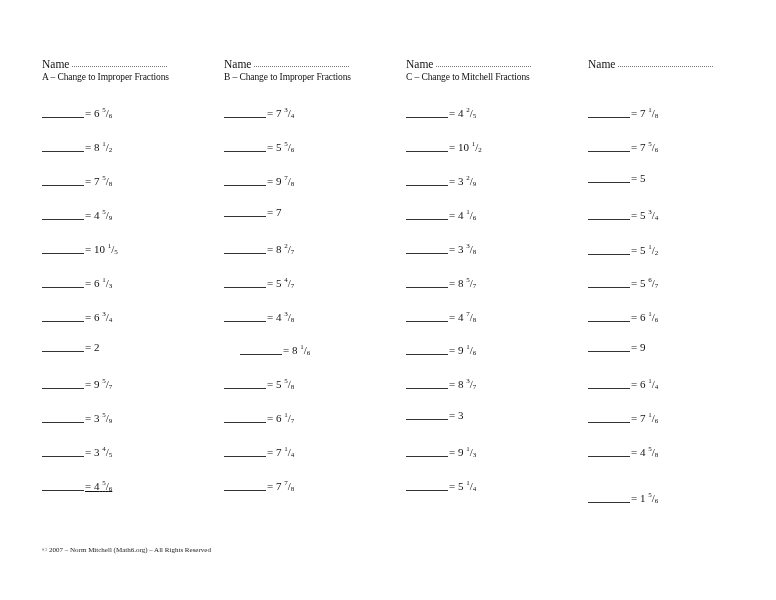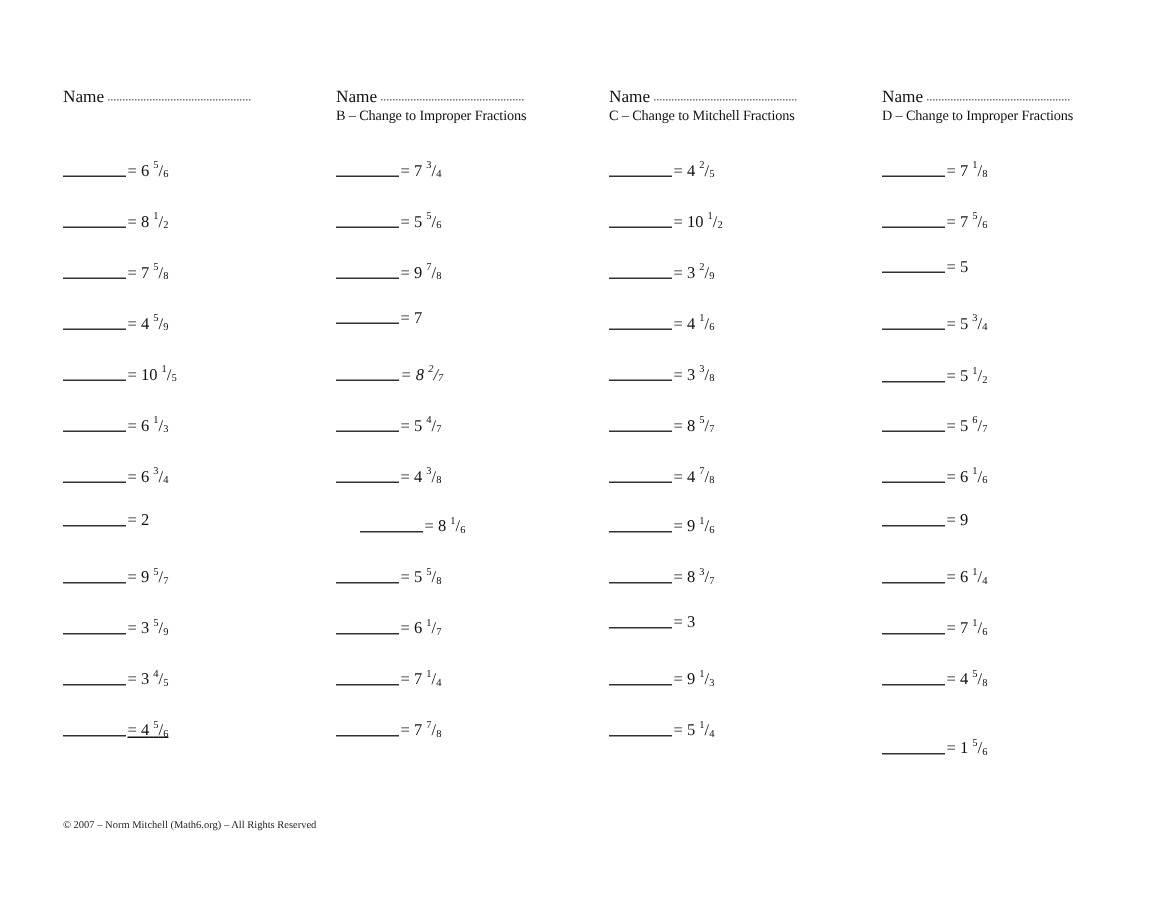--- a/index.html
+++ b/index.html
@@ -19,20 +19,21 @@
   .den { font-size: 7px; vertical-align: -1px; }
   .footer { position: absolute; left: 42px; top: 545px; font-size: 7px; line-height: 10px; white-space: nowrap; color: #222; }
   .footer a { color: #222; text-decoration: underline; }
 </style>
 </head>
 <body>
 
 <div id="sheet">
     <div class="col" style="left: 42px;">
       <div class="name-line"><span>Name</span><span class="name-blank"></span></div>
+      <div class="title">A – Change to Improper Fractions</div>
       <div class="problems">
         <div class="prob" style="top: -7px; left: 0px;"><span class="blank"></span><span class="eq">= </span><span>6</span> <span class="frac"><span class="num">5</span><span class="slash">/</span><span class="den">6</span></span></div>
         <div class="prob" style="top: 27px; left: 0px;"><span class="blank"></span><span class="eq">= </span><span>8</span> <span class="frac"><span class="num">1</span><span class="slash">/</span><span class="den">2</span></span></div>
         <div class="prob" style="top: 61px; left: 0px;"><span class="blank"></span><span class="eq">= </span><span>7</span> <span class="frac"><span class="num">5</span><span class="slash">/</span><span class="den">8</span></span></div>
         <div class="prob" style="top: 95px; left: 0px;"><span class="blank"></span><span class="eq">= </span><span>4</span> <span class="frac"><span class="num">5</span><span class="slash">/</span><span class="den">9</span></span></div>
         <div class="prob" style="top: 129px; left: 0px;"><span class="blank"></span><span class="eq">= </span><span>10</span> <span class="frac"><span class="num">1</span><span class="slash">/</span><span class="den">5</span></span></div>
         <div class="prob" style="top: 163px; left: 0px;"><span class="blank"></span><span class="eq">= </span><span>6</span> <span class="frac"><span class="num">1</span><span class="slash">/</span><span class="den">3</span></span></div>
         <div class="prob" style="top: 197px; left: 0px;"><span class="blank"></span><span class="eq">= </span><span>6</span> <span class="frac"><span class="num">3</span><span class="slash">/</span><span class="den">4</span></span></div>
         <div class="prob" style="top: 230px; left: 0px;"><span class="blank"></span><span class="eq">= </span><span>2</span></div>
         <div class="prob" style="top: 264px; left: 0px;"><span class="blank"></span><span class="eq">= </span><span>9</span> <span class="frac"><span class="num">5</span><span class="slash">/</span><span class="den">7</span></span></div>
@@ -42,21 +43,21 @@
       </div>
     </div>
     <div class="col" style="left: 224px;">
       <div class="name-line"><span>Name</span><span class="name-blank"></span></div>
       <div class="title">B – Change to Improper Fractions</div>
       <div class="problems">
         <div class="prob" style="top: -7px; left: 0px;"><span class="blank"></span><span class="eq">= </span><span>7</span> <span class="frac"><span class="num">3</span><span class="slash">/</span><span class="den">4</span></span></div>
         <div class="prob" style="top: 27px; left: 0px;"><span class="blank"></span><span class="eq">= </span><span>5</span> <span class="frac"><span class="num">5</span><span class="slash">/</span><span class="den">6</span></span></div>
         <div class="prob" style="top: 61px; left: 0px;"><span class="blank"></span><span class="eq">= </span><span>9</span> <span class="frac"><span class="num">7</span><span class="slash">/</span><span class="den">8</span></span></div>
         <div class="prob" style="top: 95px; left: 0px;"><span class="blank"></span><span class="eq">= </span><span>7</span></div>
-        <div class="prob" style="top: 129px; left: 0px; font-style: italic;"><span class="blank"></span><span class="eq">= </span><span>8</span> <span class="frac"><span class="num">2</span><span class="slash">/</span><span class="den">7</span></span></div>
+        <div class="prob" style="top: 129px; left: 0px;"><span class="blank"></span><span class="eq">= </span><span>8</span> <span class="frac"><span class="num">2</span><span class="slash">/</span><span class="den">7</span></span></div>
         <div class="prob" style="top: 163px; left: 0px;"><span class="blank"></span><span class="eq">= </span><span>5</span> <span class="frac"><span class="num">4</span><span class="slash">/</span><span class="den">7</span></span></div>
         <div class="prob" style="top: 197px; left: 0px;"><span class="blank"></span><span class="eq">= </span><span>4</span> <span class="frac"><span class="num">3</span><span class="slash">/</span><span class="den">8</span></span></div>
         <div class="prob" style="top: 230px; left: 16px;"><span class="blank"></span><span class="eq">= </span><span>8</span> <span class="frac"><span class="num">1</span><span class="slash">/</span><span class="den">6</span></span></div>
         <div class="prob" style="top: 264px; left: 0px;"><span class="blank"></span><span class="eq">= </span><span>5</span> <span class="frac"><span class="num">5</span><span class="slash">/</span><span class="den">8</span></span></div>
         <div class="prob" style="top: 298px; left: 0px;"><span class="blank"></span><span class="eq">= </span><span>6</span> <span class="frac"><span class="num">1</span><span class="slash">/</span><span class="den">7</span></span></div>
         <div class="prob" style="top: 332px; left: 0px;"><span class="blank"></span><span class="eq">= </span><span>7</span> <span class="frac"><span class="num">1</span><span class="slash">/</span><span class="den">4</span></span></div>
         <div class="prob" style="top: 366px; left: 0px;"><span class="blank"></span><span class="eq">= </span><span>7</span> <span class="frac"><span class="num">7</span><span class="slash">/</span><span class="den">8</span></span></div>
       </div>
     </div>
     <div class="col" style="left: 406px;">
@@ -72,21 +73,20 @@
         <div class="prob" style="top: 197px; left: 0px;"><span class="blank"></span><span class="eq">= </span><span>4</span> <span class="frac"><span class="num">7</span><span class="slash">/</span><span class="den">8</span></span></div>
         <div class="prob" style="top: 230px; left: 0px;"><span class="blank"></span><span class="eq">= </span><span>9</span> <span class="frac"><span class="num">1</span><span class="slash">/</span><span class="den">6</span></span></div>
         <div class="prob" style="top: 264px; left: 0px;"><span class="blank"></span><span class="eq">= </span><span>8</span> <span class="frac"><span class="num">3</span><span class="slash">/</span><span class="den">7</span></span></div>
         <div class="prob" style="top: 298px; left: 0px;"><span class="blank"></span><span class="eq">= </span><span>3</span></div>
         <div class="prob" style="top: 332px; left: 0px;"><span class="blank"></span><span class="eq">= </span><span>9</span> <span class="frac"><span class="num">1</span><span class="slash">/</span><span class="den">3</span></span></div>
         <div class="prob" style="top: 366px; left: 0px;"><span class="blank"></span><span class="eq">= </span><span>5</span> <span class="frac"><span class="num">1</span><span class="slash">/</span><span class="den">4</span></span></div>
       </div>
     </div>
     <div class="col" style="left: 588px;">
       <div class="name-line"><span>Name</span><span class="name-blank"></span></div>
-      <div class="title">D – Change to Improper Fractions</div>
       <div class="problems">
         <div class="prob" style="top: -7px; left: 0px;"><span class="blank"></span><span class="eq">= </span><span>7</span> <span class="frac"><span class="num">1</span><span class="slash">/</span><span class="den">8</span></span></div>
         <div class="prob" style="top: 27px; left: 0px;"><span class="blank"></span><span class="eq">= </span><span>7</span> <span class="frac"><span class="num">5</span><span class="slash">/</span><span class="den">6</span></span></div>
         <div class="prob" style="top: 61px; left: 0px;"><span class="blank"></span><span class="eq">= </span><span>5</span></div>
         <div class="prob" style="top: 95px; left: 0px;"><span class="blank"></span><span class="eq">= </span><span>5</span> <span class="frac"><span class="num">3</span><span class="slash">/</span><span class="den">4</span></span></div>
         <div class="prob" style="top: 130px; left: 0px; text-align: center;"><span class="blank"></span><span class="eq">= </span><span>5</span> <span class="frac"><span class="num">1</span><span class="slash">/</span><span class="den">2</span></span></div>
         <div class="prob" style="top: 163px; left: 0px;"><span class="blank"></span><span class="eq">= </span><span>5</span> <span class="frac"><span class="num">6</span><span class="slash">/</span><span class="den">7</span></span></div>
         <div class="prob" style="top: 197px; left: 0px;"><span class="blank"></span><span class="eq">= </span><span>6</span> <span class="frac"><span class="num">1</span><span class="slash">/</span><span class="den">6</span></span></div>
         <div class="prob" style="top: 230px; left: 0px;"><span class="blank"></span><span class="eq">= </span><span>9</span></div>
         <div class="prob" style="top: 264px; left: 0px;"><span class="blank"></span><span class="eq">= </span><span>6</span> <span class="frac"><span class="num">1</span><span class="slash">/</span><span class="den">4</span></span></div>

